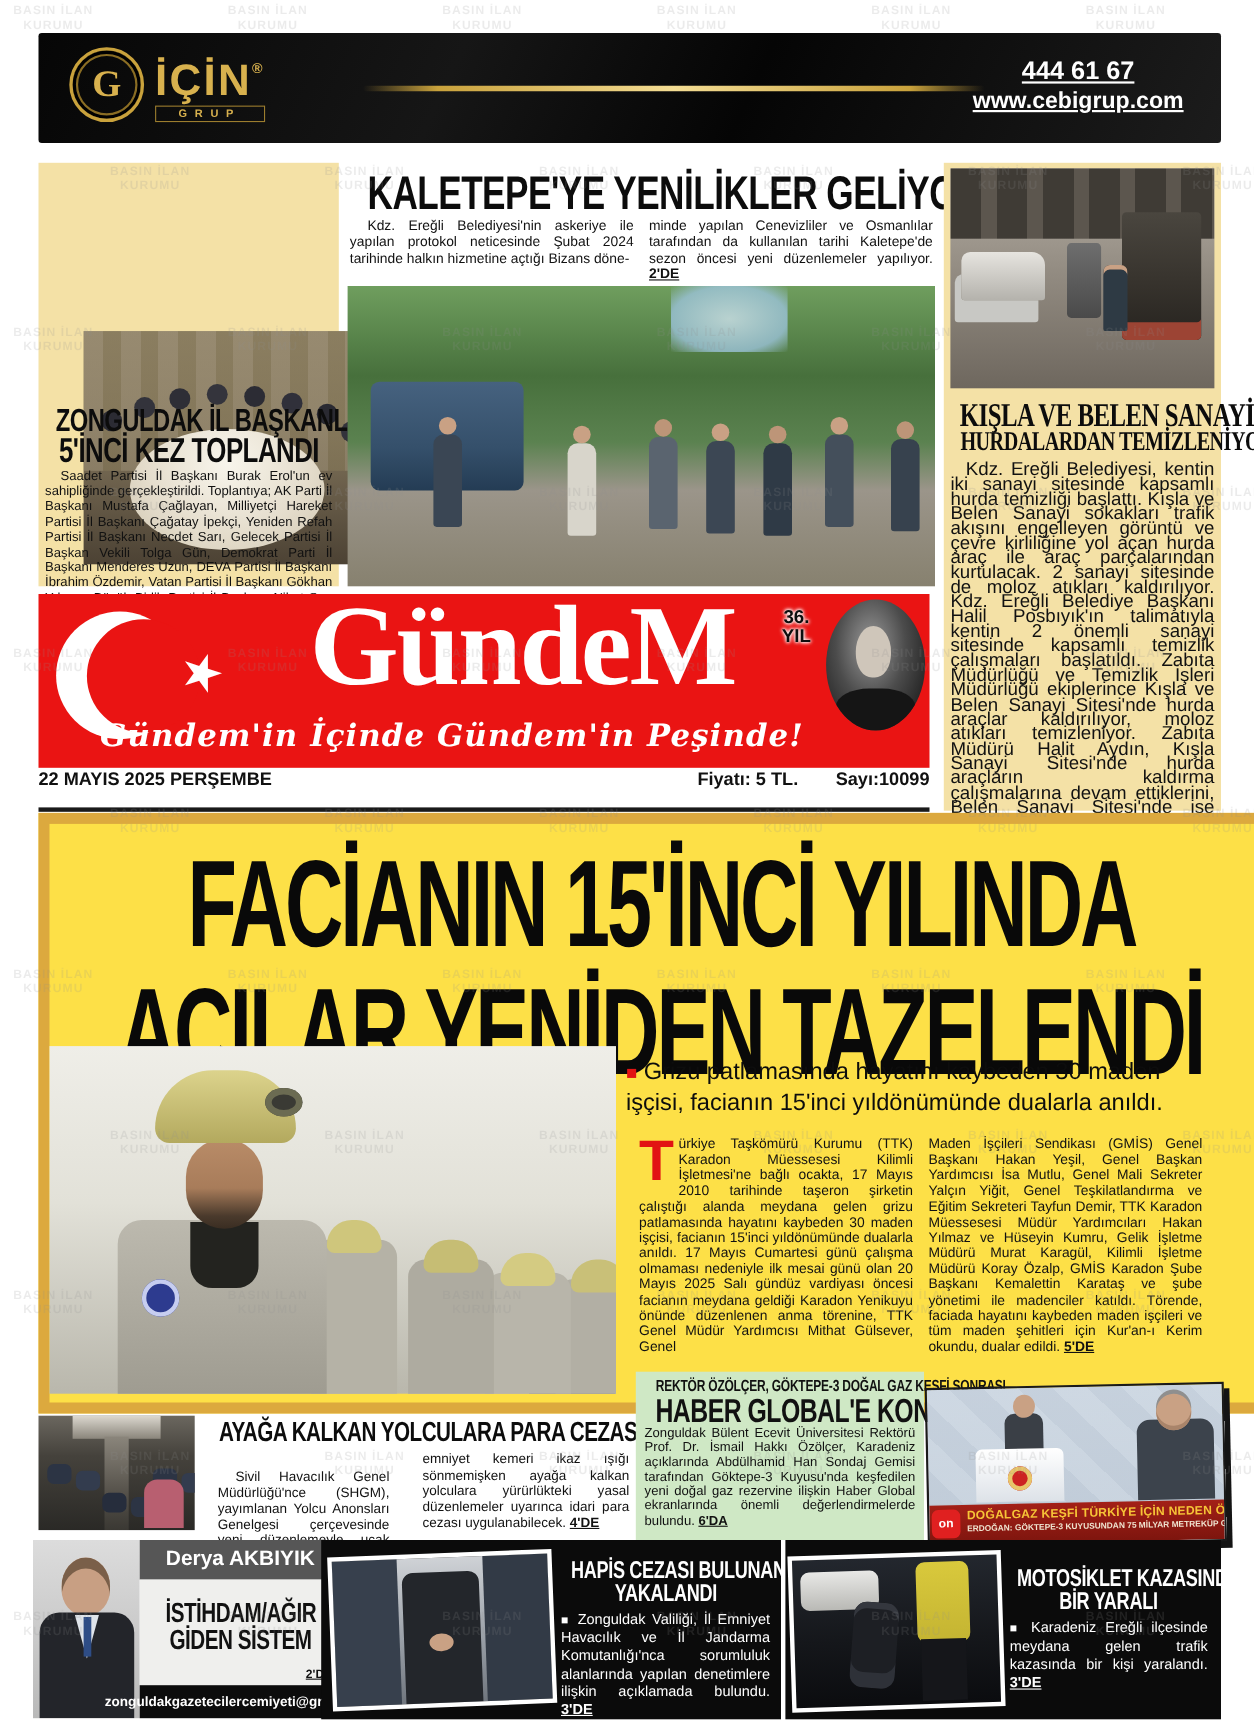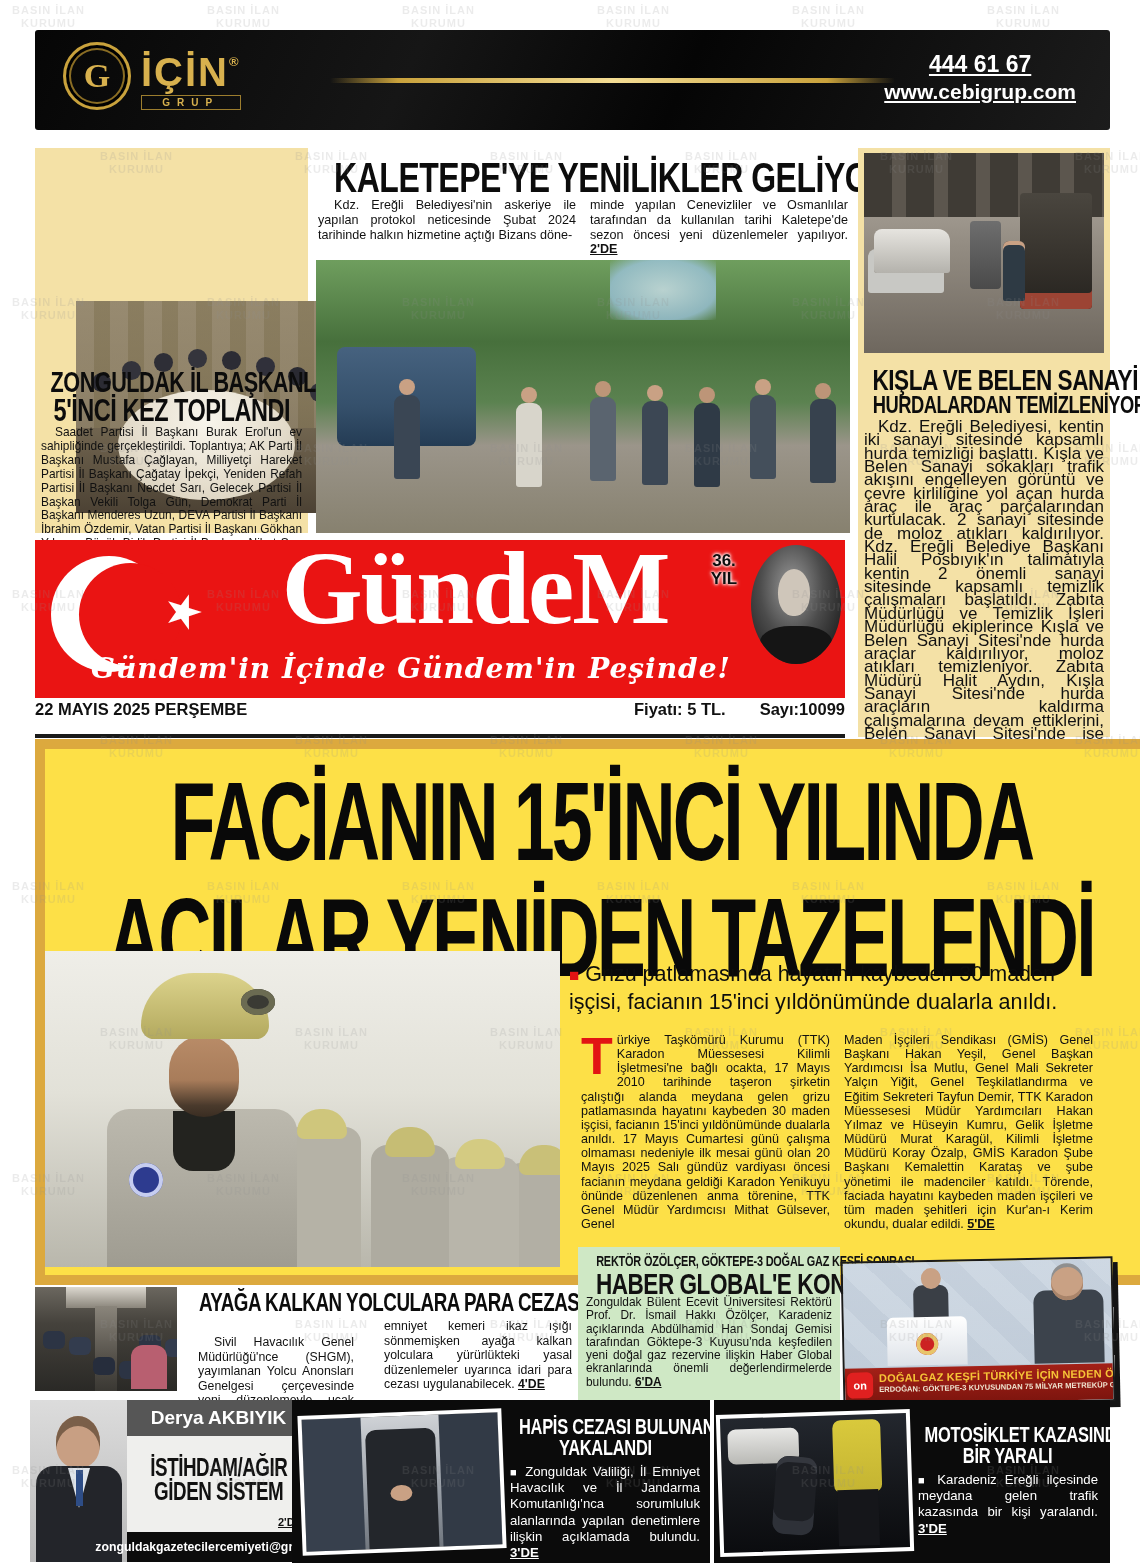--- a/index.html
+++ b/index.html
@@ -244,21 +244,21 @@
   </div>
 
   <div class="abs cream" id="tr-art">
     <div class="photo" id="ph-hurda" style="left:6px;top:5px;">
       <div class="hd-shops"></div>
       <div class="hd-truck"></div>
       <div class="hd-cars"></div>
       <div class="hd-bin"></div>
       <div class="hd-worker"></div>
     </div>
-    <div class="art-pad hl" style="position:absolute;top:214px;">
+    <div class="art-pad hl" style="position:absolute;top:214px;font-family:Liberation Serif, serif;">
       <span class="sq" style="font-size:24px;">KIŞLA VE BELEN SANAYİ</span><br>
       <span class="sq" style="font-size:19.5px;">HURDALARDAN TEMİZLENİYOR</span>
     </div>
     <div class="art-pad body just" style="position:absolute;top:272px;font-size:17px;line-height:13.35px;">
       <p><span>Kdz. Ereğli Belediyesi, kentin iki sanayi sitesinde kapsamlı hurda temizliği başlattı. Kışla ve Belen Sanayi sokakları trafik akışını engelleyen görüntü ve çevre kirliliğine yol açan hurda araç ile araç parçalarından kurtulacak. 2 sanayi sitesinde de moloz atıkları kaldırılıyor. Kdz. Ereğli Belediye Başkanı Halil Posbıyık'ın talimatıyla kentin 2 önemli sanayi sitesinde kapsamlı temizlik çalışmaları başlatıldı. Zabıta Müdürlüğü ve Temizlik İşleri Müdürlüğü ekiplerince Kışla ve Belen Sanayi Sitesi'nde hurda araçlar kaldırılıyor, moloz atıkları temizleniyor. Zabıta Müdürü Halit Aydın, Kışla Sanayi Sitesi'nde hurda araçların kaldırma çalışmalarına devam ettiklerini, Belen Sanayi Sitesi'nde ise araç sahiplerine yönelik tebligat çalışmalarını sürdürdüklerini belirtti.</span> <span class="pref">2'DE</span></p>
     </div>
   </div>
 
   <div class="abs" id="mast">
     <div class="cres"></div>

